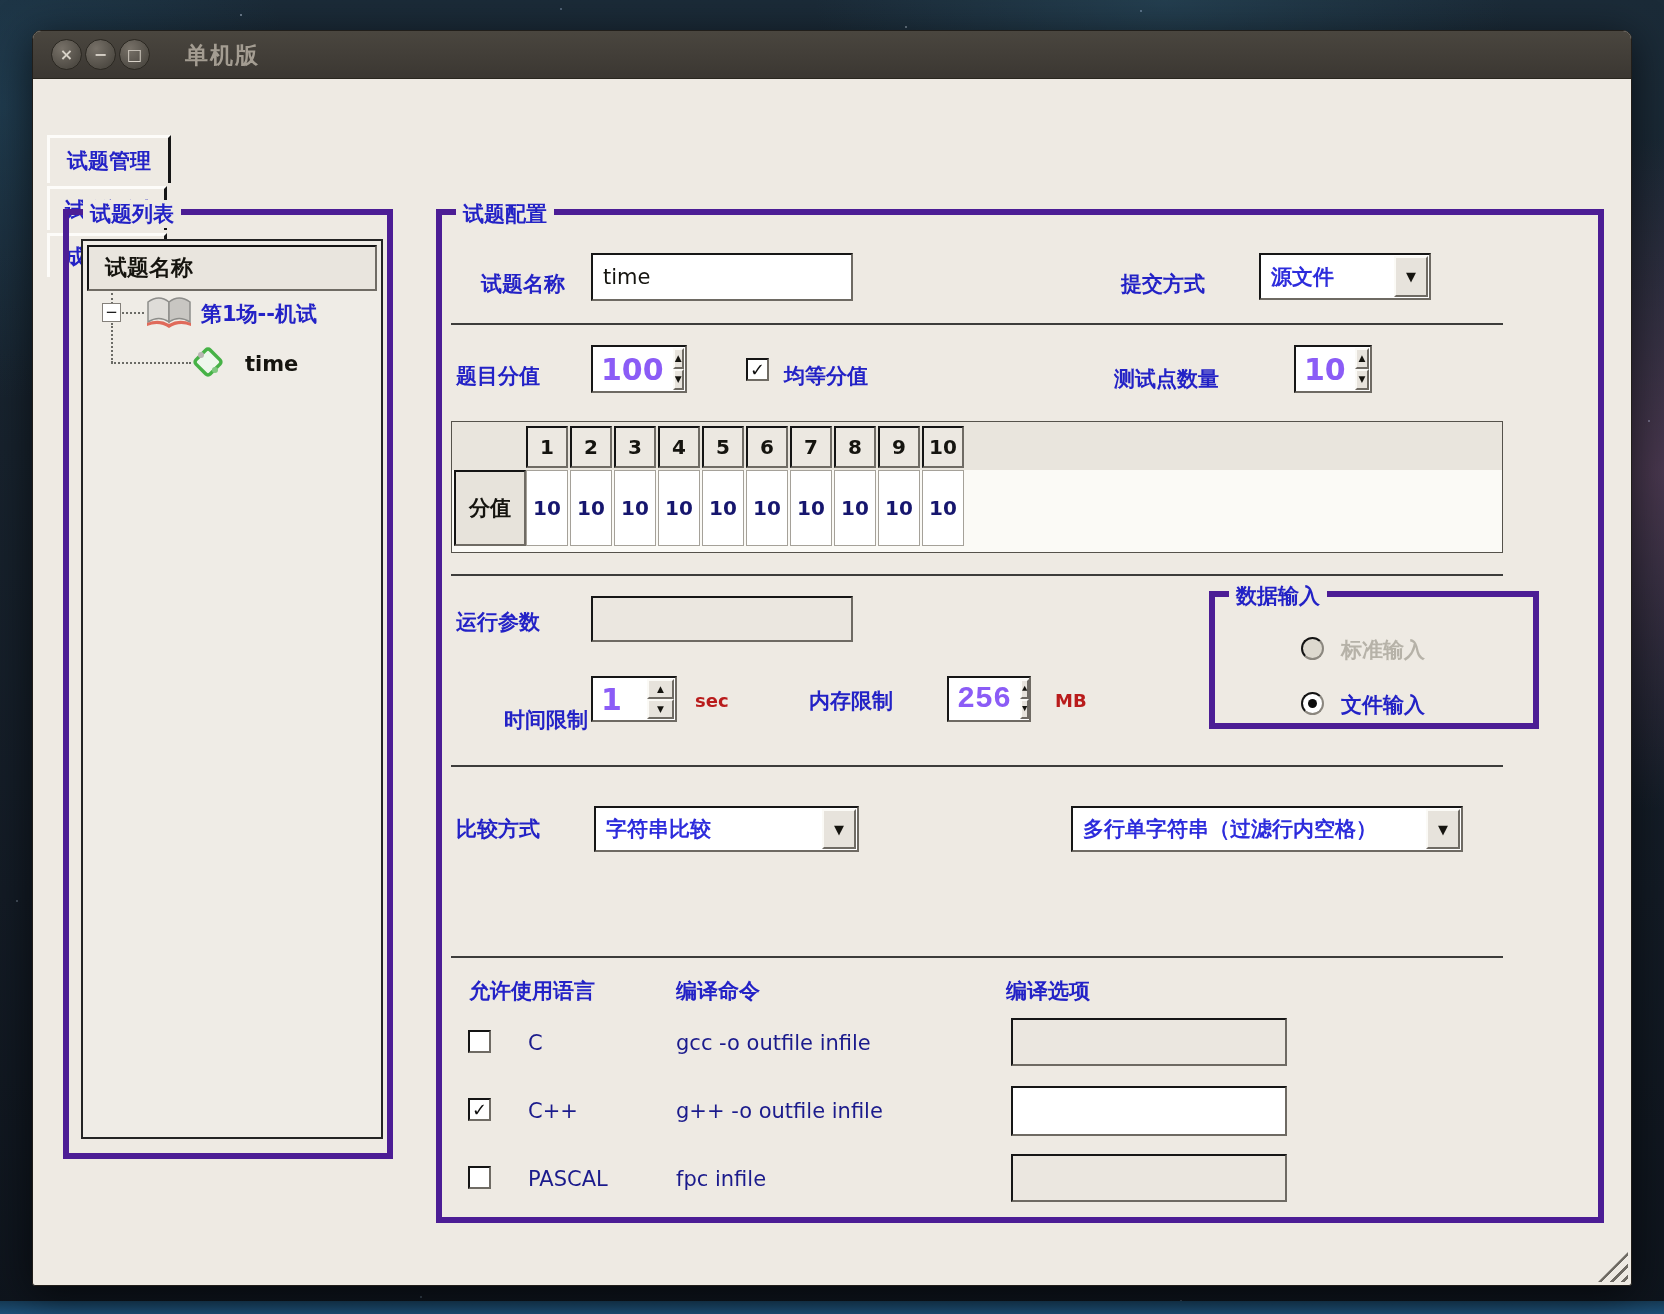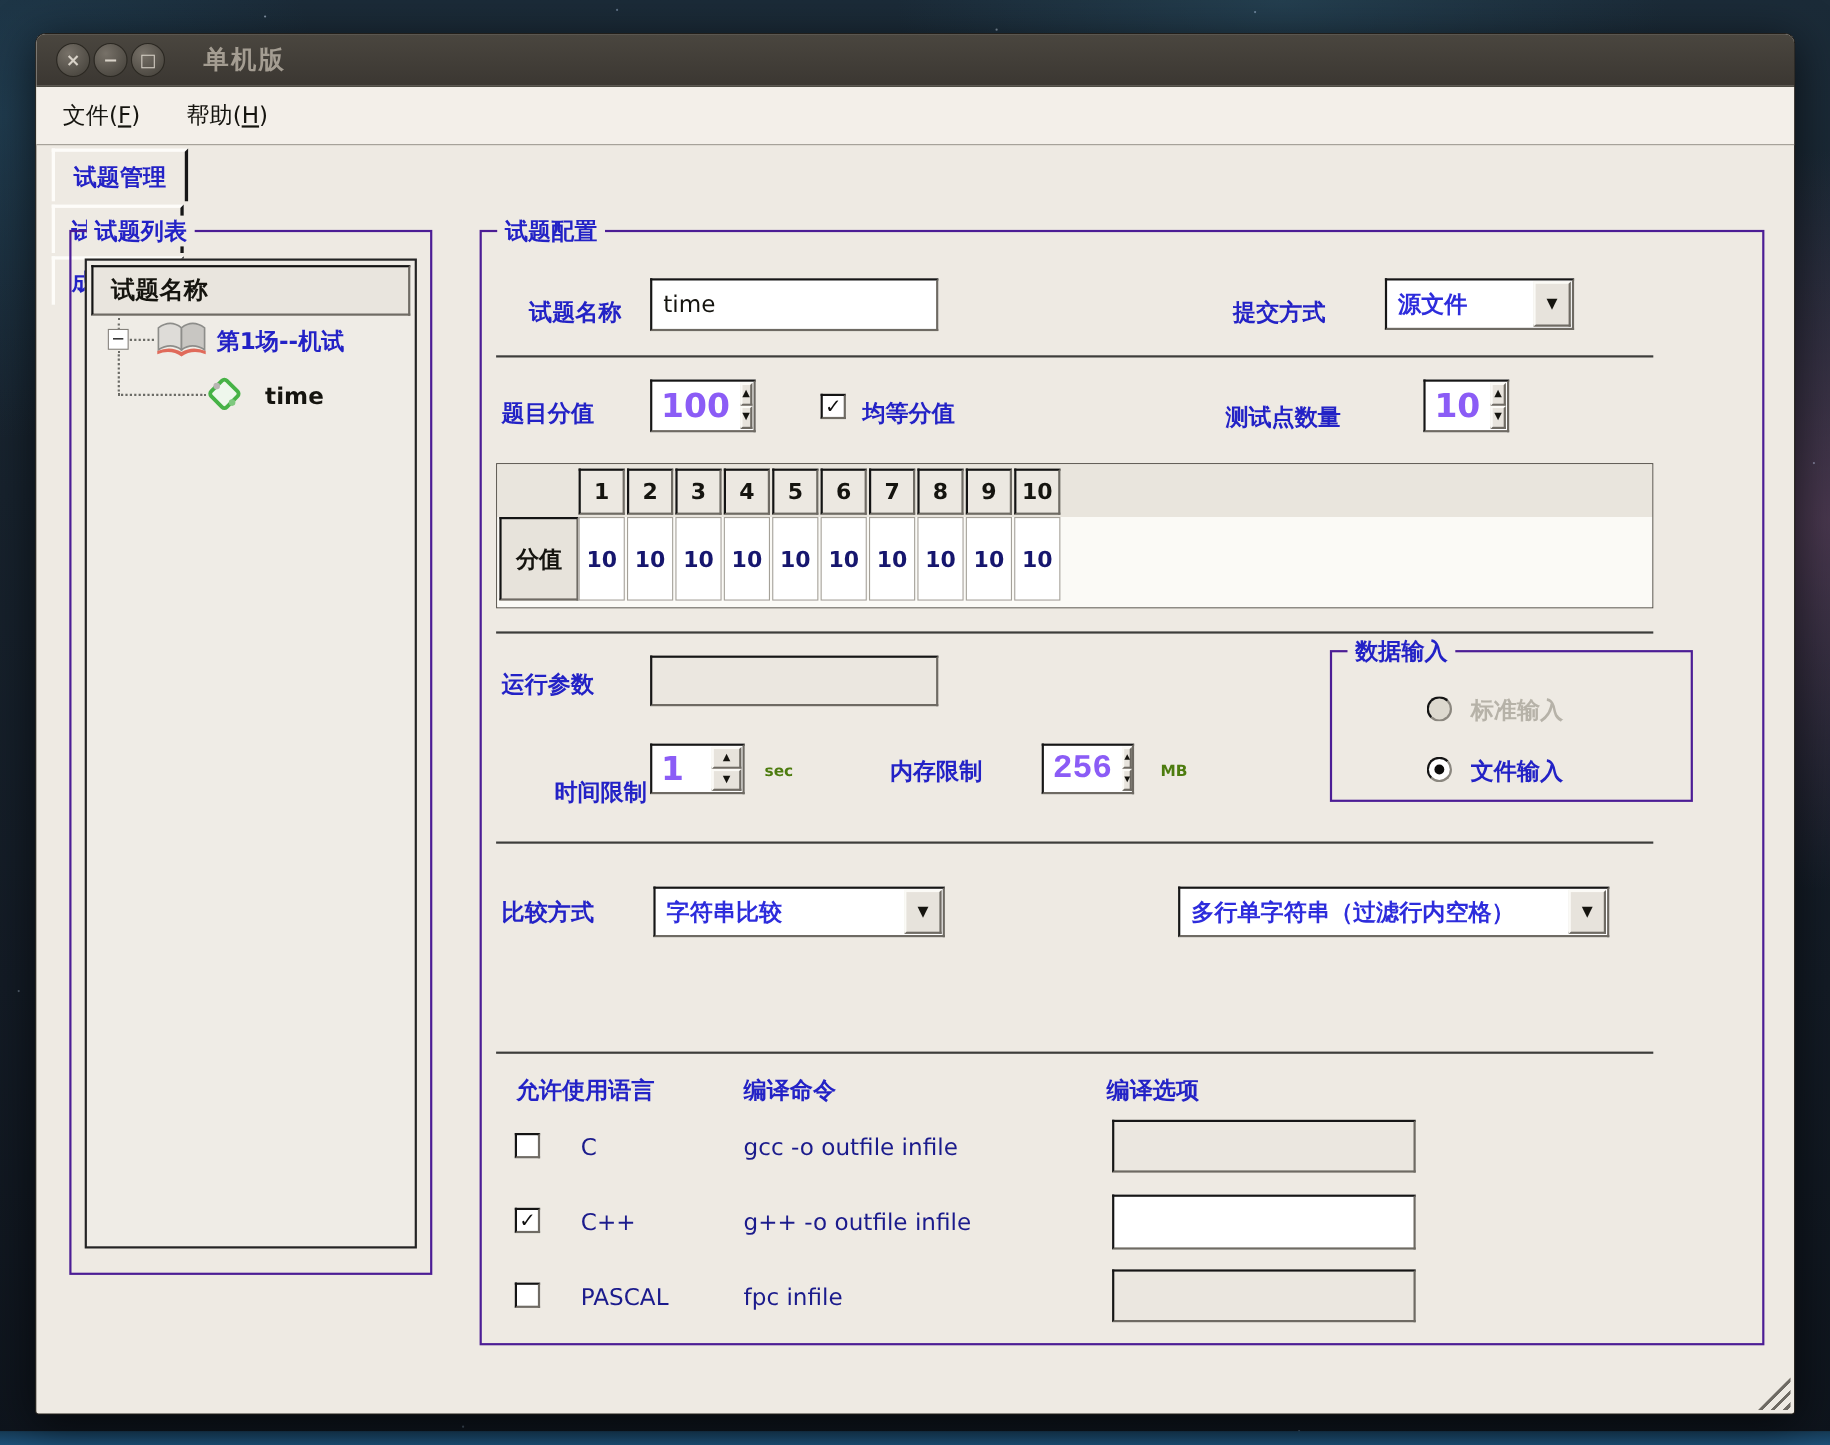--- a/index.html
+++ b/index.html
@@ -40,26 +40,26 @@
     background:#f3efe9; border-bottom:1px solid #9e9a92; display:flex; align-items:center; }
   .menuitem { font-size:21px; color:#15140f; margin-left:16px; padding:4px 8px; white-space:nowrap; }
   .menuitem u { text-decoration:underline; }
 
   .tabs { position:absolute; left:14px; top:104px; display:flex; align-items:flex-start;flex-direction:column; }
   .tab { background:#eeeae3; color:#2322c6; font-size:21px; font-weight:bold;
     padding:9px 17px 8px 17px; border-top:3px solid #fdfcf9; border-left:3px solid #fdfcf9;
     border-right:3px solid #161616; margin-right:6px; white-space:nowrap; }
   .tab.inactive { margin-top:3px; padding:7px 15px 6px 15px; }
 
-  .group { position:absolute; border:2px solid #4c1d95; }
+  .group { position:absolute; border:6px solid #4c1d95; }
   .group-label { position:absolute; top:-15px; left:14px; background:#eeeae3; padding:0 7px;
     color:#2322c6; font-size:21px; font-weight:bold; white-space:nowrap; }
 
   .lbl { position:absolute; color:#2322c6; font-size:21px; font-weight:bold; white-space:nowrap; line-height:26px; }
-  .unit { position:absolute; color:#4d7c0f; font-size:14px; font-weight:bold; white-space:nowrap; line-height:26px; }
+  .unit { position:absolute; color:#b91c1c; font-size:18px; font-weight:bold; white-space:nowrap; line-height:26px; }
   .navy { position:absolute; color:#1b1b8c; font-size:21px; white-space:nowrap; line-height:26px; }
   .hline { position:absolute; height:2px; background:#3d3d3b; }
 
   .sunken { position:absolute; background:#ffffff; border:2px solid;
     border-color:#161616 #6e6a63 #6e6a63 #161616; }
   .sunken.dis { background:#ebe7e0; }
   input.sunken { font-family:inherit; font-size:21px; color:#15140f; padding:0 10px; outline:none; }
 
   .combo { display:flex; align-items:stretch; }
   .combo-val { flex:1; display:flex; align-items:center; padding:0 10px; color:#2d2cdc;
@@ -119,24 +119,20 @@
 
 <div class="window">
 
   <div class="titlebar">
     <div class="winbtn" style="left:18px;">×</div>
     <div class="winbtn" style="left:52px;">−</div>
     <div class="winbtn" style="left:86px;">□</div>
     <div class="wtitle">单机版</div>
   </div>
 
-  <div class="menubar">
-    <div class="menuitem"><span>文件(</span><u>F</u><span>)</span></div>
-    <div class="menuitem" style="margin-left:26px;"><span>帮助(</span><u>H</u><span>)</span></div>
-  </div>
 
   <div class="tabs">
     <div class="tab">试题管理</div>
     <div class="tab inactive">试题评测</div>
     <div class="tab inactive">成绩统计</div>
   </div>
 
   <div class="group" style="left:30px; top:178px; width:330px; height:950px;">
     <div class="group-label">试题列表</div>
     <div class="plist-box">

